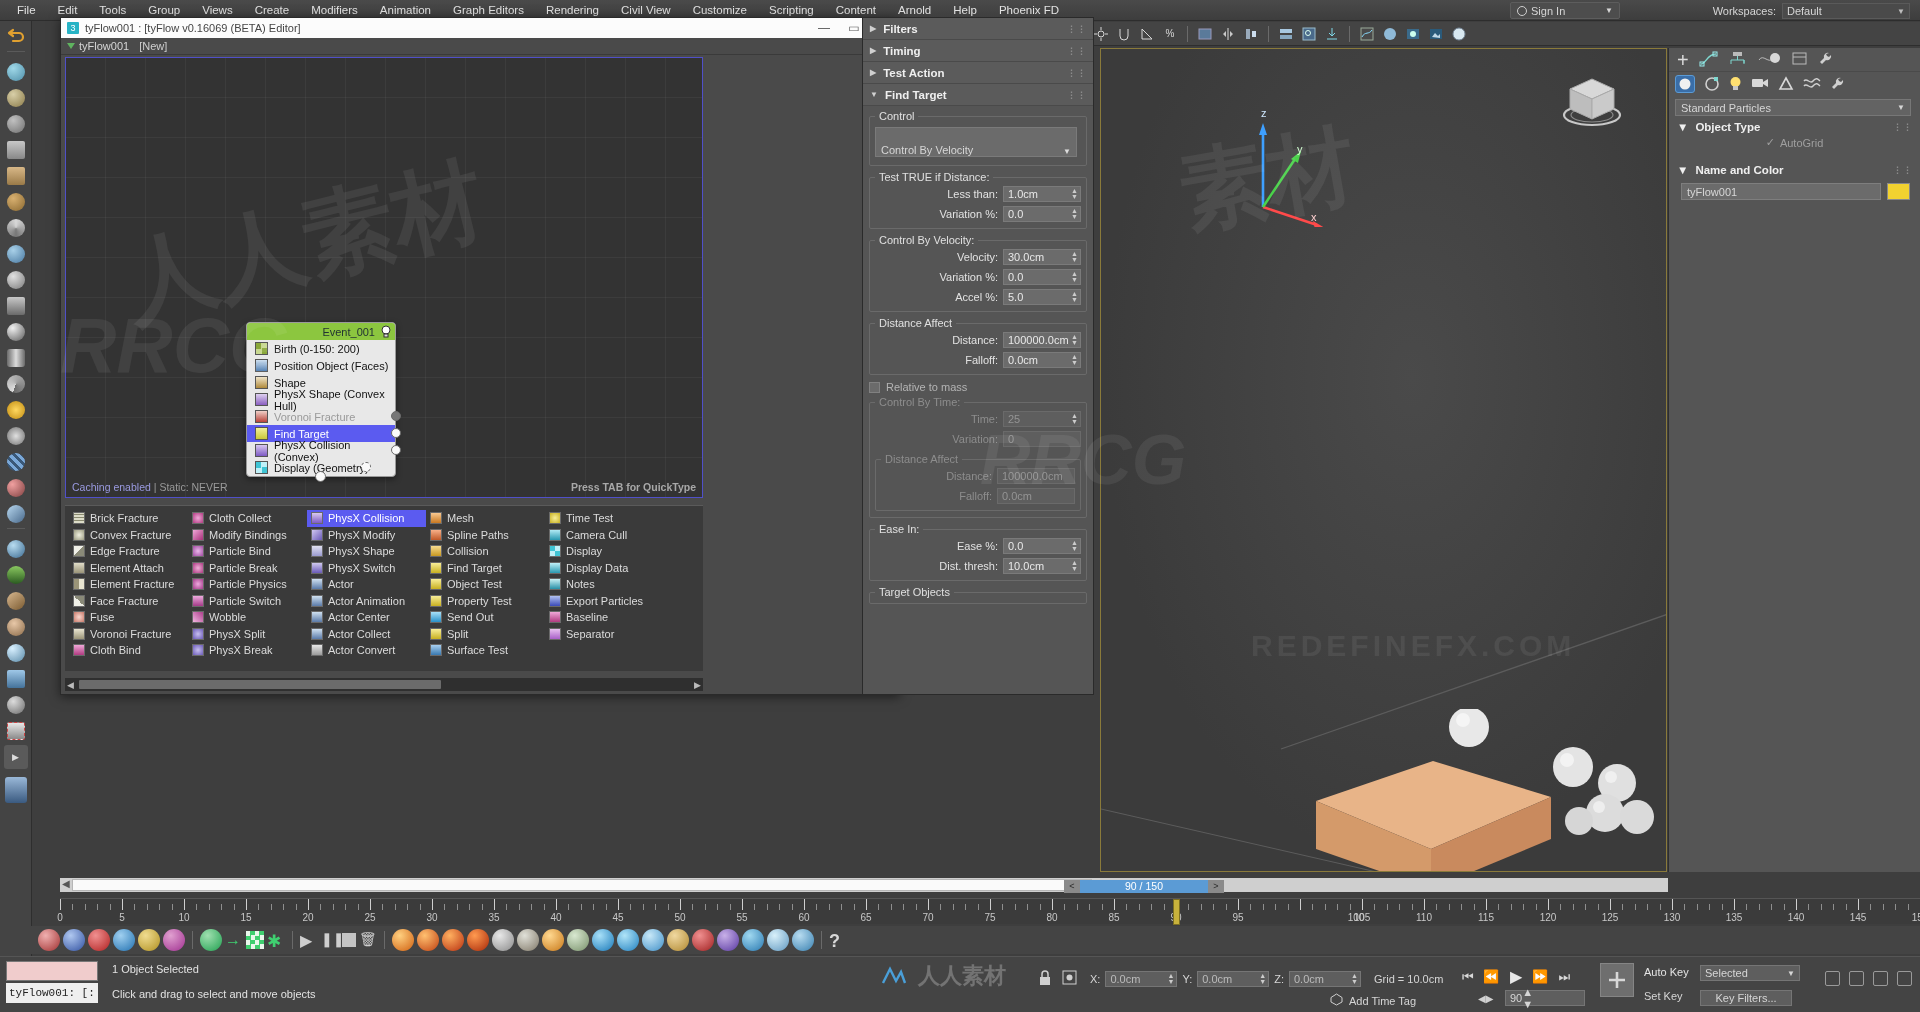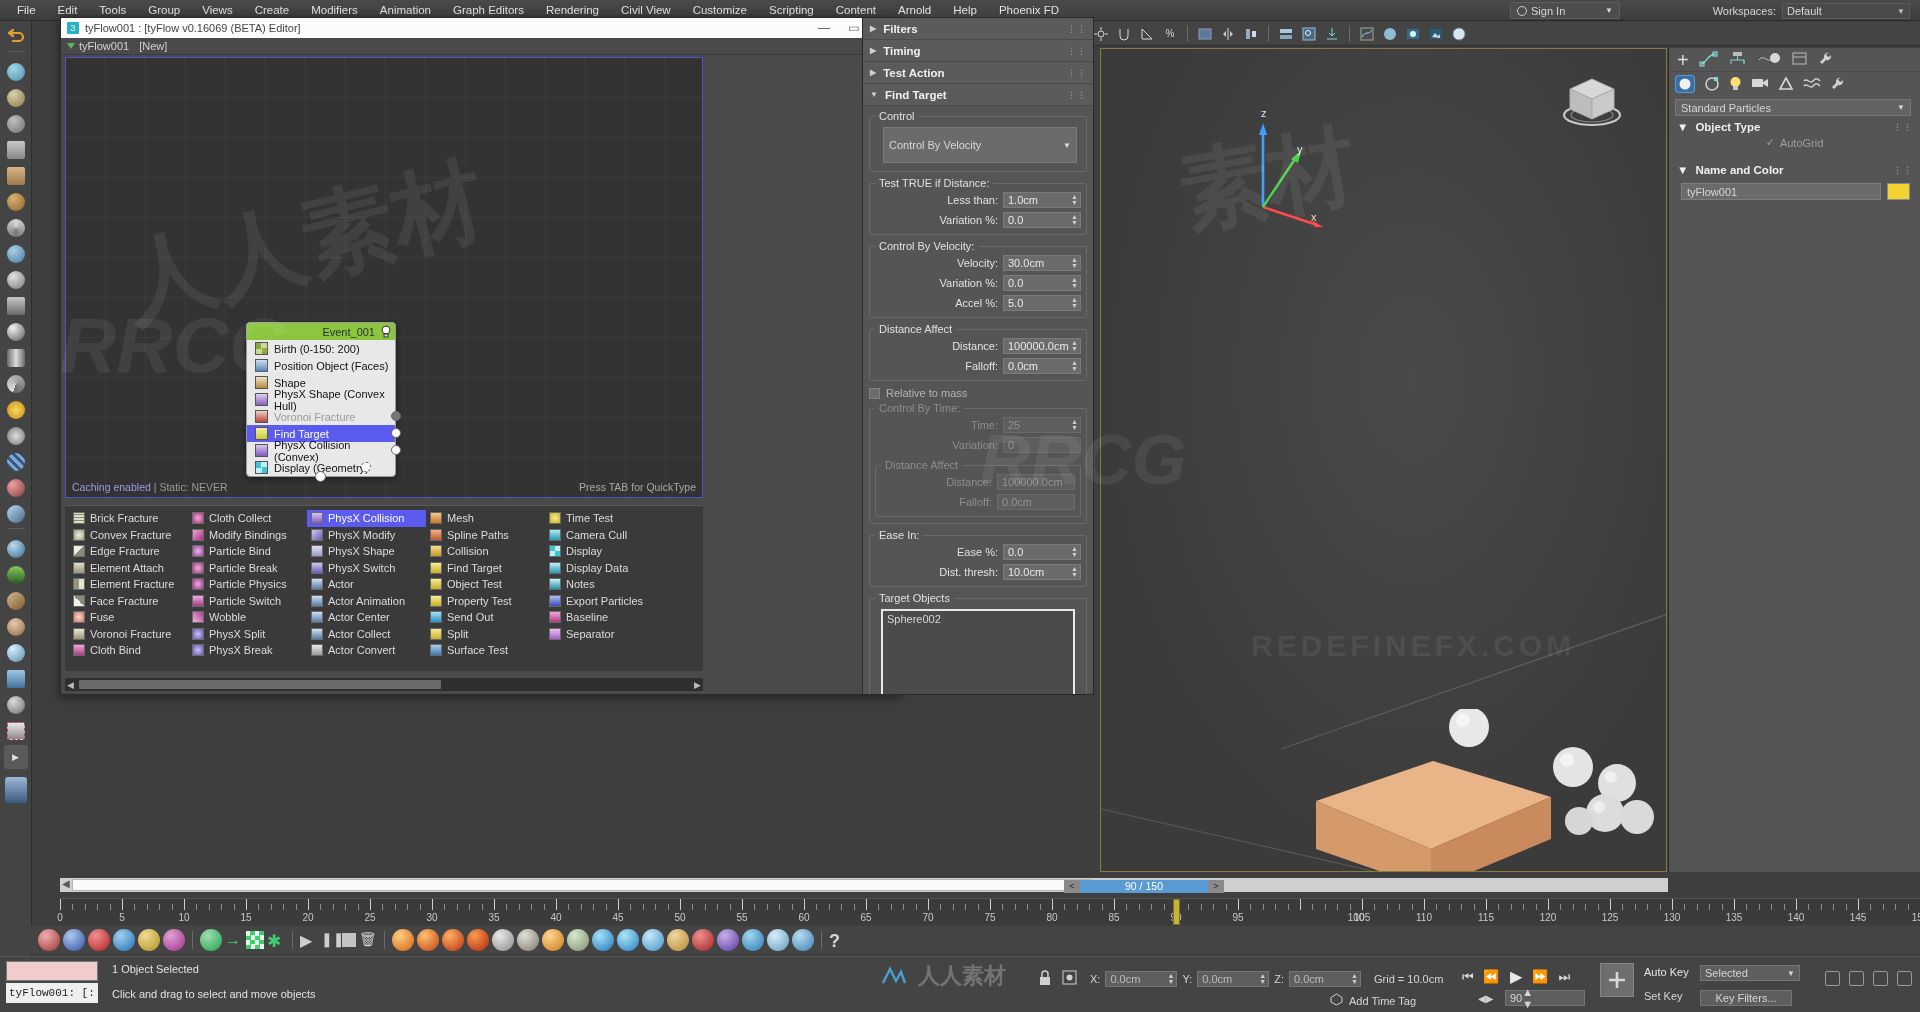--- a/index.html
+++ b/index.html
@@ -70,21 +70,21 @@
   .flowcanvas{
     position:absolute; left:4px; top:39px; width:638px; height:441px;
     background:
       repeating-linear-gradient(0deg, transparent 0 39px, rgba(255,255,255,.045) 39px 40px),
       repeating-linear-gradient(90deg, transparent 0 39px, rgba(255,255,255,.045) 39px 40px),
       #333;
     border:1px solid #5050c8; overflow:hidden;
   }
   .cachetxt{ position:absolute; left:6px; bottom:4px; font-size:10.5px; color:#9a9ae0; }
   .cachetxt i{ font-style:normal; color:#9a9a9a;}
-  .quicktxt{ position:absolute; right:6px; bottom:4px; font-size:10.5px; color:#a8a8a8;}
+  .quicktxt{ position:absolute; right:6px; bottom:4px; font-size:10.5px; color:#a8a8a8;font-weight:bold;}
 
   
   .evnode{
     position:absolute; left:180px; top:264px; width:150px; height:155px;
     background:#e8e8e8; border:1px solid #9a9a9a; border-radius:4px;
     box-shadow:0 2px 6px rgba(0,0,0,.45); color:#111;
   }
   .evhdr{
     height:17px; background:#8cc63f; border-radius:3px 3px 0 0; display:flex; align-items:center;
     justify-content:flex-end; padding-right:20px; font-size:11px; color:#233; position:relative;
@@ -130,22 +130,22 @@
   .grp{ margin:4px 6px 0 6px; border:1px solid #6a6a6a; border-radius:2px; padding:4px 5px 6px 5px; position:relative;}
   .grp > .lbl{ position:absolute; top:-7px; left:5px; background:#555; padding:0 4px; font-size:11px; color:#e0e0e0;}
   .grp.dis > .lbl, .grp.dis{ color:#8d8d8d;}
   .row{ display:flex; align-items:center; justify-content:flex-end; gap:5px; margin-top:4px; font-size:11px;}
   .row .rl{ color:#e2e2e2; }
   .grp.dis .row .rl{ color:#8d8d8d;}
   .spin{ width:78px; height:16px; background:#6b6b6b; border:1px solid #7a7a7a;
          display:flex; align-items:center; padding-left:4px; font-size:11px; color:#e8e8e8; position:relative;}
   .grp.dis .spin{ background:#5e5e5e; color:#949494; border-color:#6a6a6a;}
   .spin .arrows{ position:absolute; right:2px; top:1px; font-size:7px; line-height:6px; color:#ccc;}
-  .combo{ margin:6px 4px 2px 8px; height:36px; background:#6b6b6b; border:1px solid #7a7a7a;
-          display:flex; align-items:center; padding:0 5px; font-size:11px; position:relative;}
+  .combo{ margin:6px 4px 2px 0; height:30px; background:#6b6b6b; border:1px solid #7a7a7a;
+          display:flex; align-items:flex-end; padding:0 5px; font-size:11px; position:relative;}
   .combo .ar{ position:absolute; right:5px; font-size:8px; color:#ddd;}
   .chkrow{ display:flex; align-items:center; gap:6px; margin:6px 0 2px 6px; font-size:11px; color:#b4b4b4;}
   .chk{ width:11px;height:11px;background:#6b6b6b;border:1px solid #818181;}
   .listbox{ margin:6px 6px 0 6px; height:113px; background:#4b4b4b; border:2px solid #e8e8e8; padding:2px 4px; font-size:11px;}
 
   
   .viewport{
     position:absolute; left:1100px; top:48px; width:567px; height:824px;
     background:#414141; border:1px solid #8a7a3a; overflow:hidden;
   }
@@ -1042,23 +1042,20 @@
         <span class="rl">Dist. thresh:</span>
         <span class="spin">
           <span>10.0cm</span>
           <i class="arrows">▲<br>▼</i>
         </span>
       </div>
     </div>
 
     <div class="grp" style="margin-top:11px;">
       <span class="lbl">Target Objects</span>
-      <div class="listbox">
-        <div>Sphere002</div>
-      </div>
 
     </div>
 
   </div>
 
   <div class="tlscroll">
     <span class="arL">◀</span>
     <i class="thumb"></i>
   </div>
   <div class="frameind">

